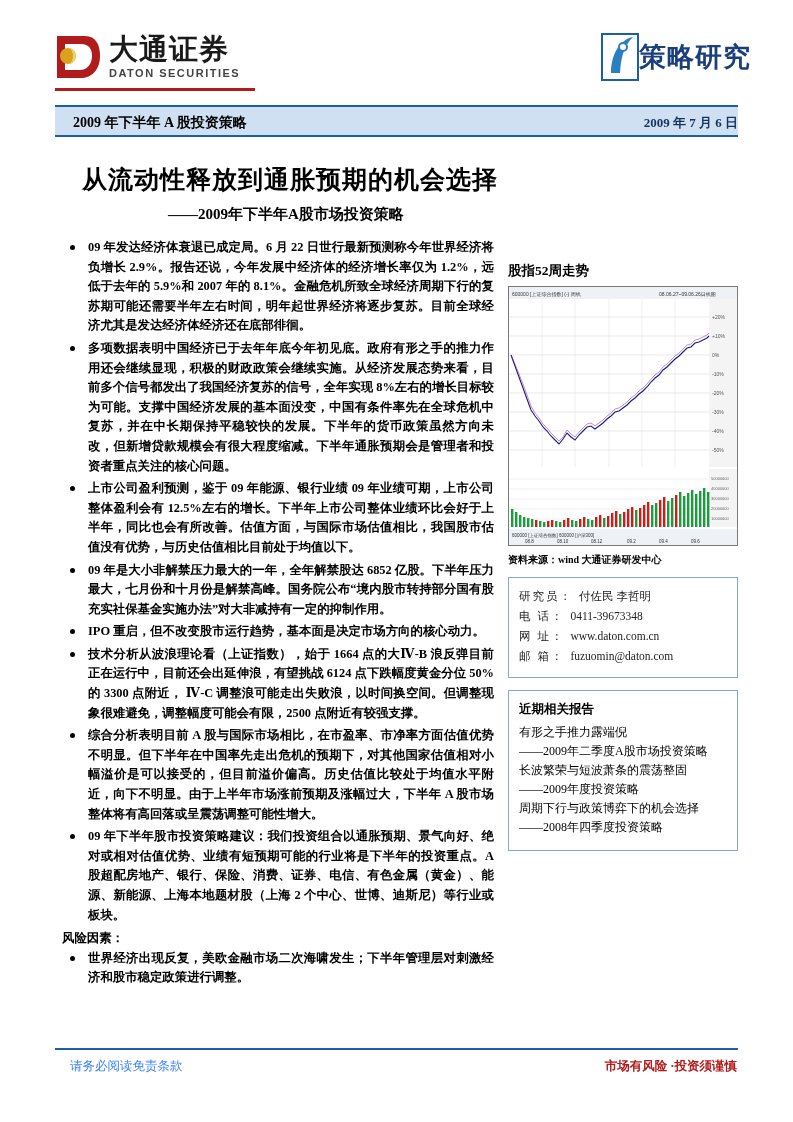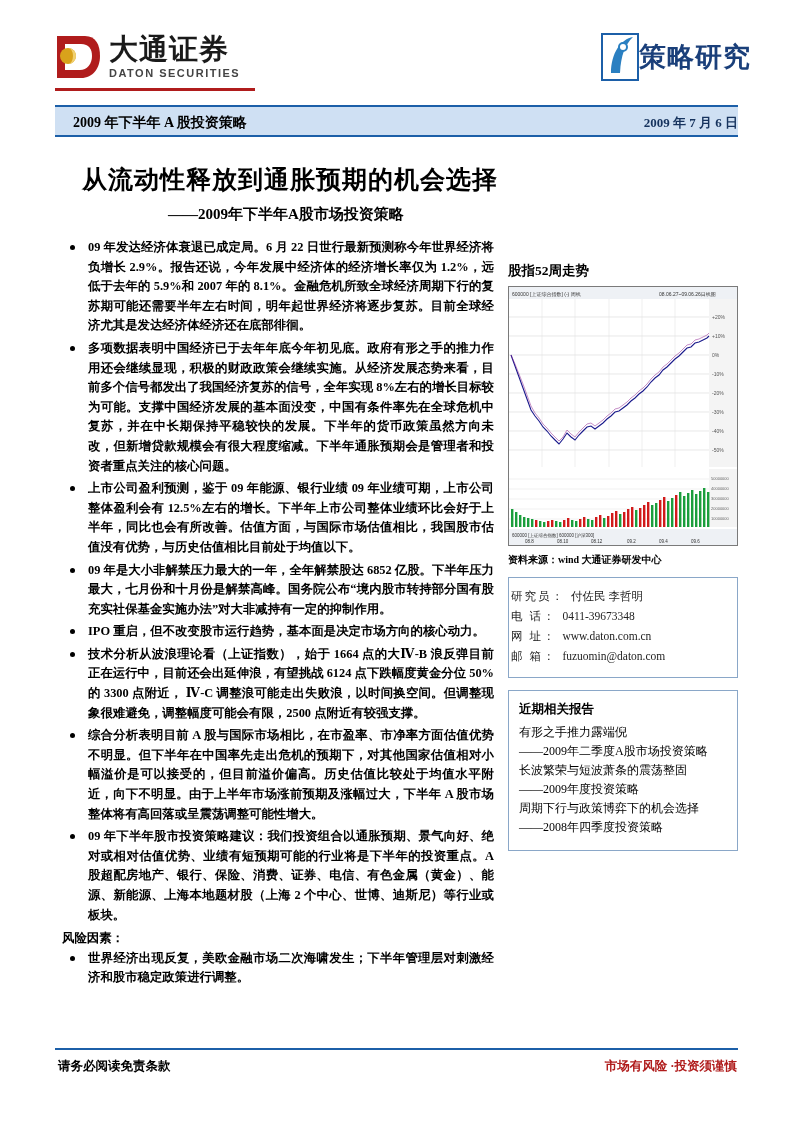--- a/index.html
+++ b/index.html
@@ -215,21 +215,21 @@
     margin-top: 7px;
     font-size: 10px;
     font-weight: bold;
   }
 
   .contact-box {
     margin-top: 10px;
     width: 230px;
     border: 1px solid #8aa7c8;
     box-sizing: border-box;
-    padding: 8px 10px 10px 2px;
+    padding: 8px 10px 10px 10px;
     font-size: 11.5px;
     line-height: 1.75;
     color: #222;
   }
   .contact-row {
     display: flex;
     gap: 6px;
   }
   .contact-row .k {
     white-space: nowrap;
@@ -261,25 +261,24 @@
   .footer-rule {
     position: absolute;
     left: 55px;
     top: 1048px;
     width: 683px;
     height: 2px;
     background: #1c5fa8;
   }
   .footer-left {
     position: absolute;
-    left: 58px;
+    left: 70px;
     top: 1058px;
     font-size: 12.5px;
-    color: #000000;
-    font-weight: bold;
+    color: #3b82f6;
   }
   .footer-right {
     position: absolute;
     right: 56px;
     top: 1058px;
     font-size: 12.5px;
     color: #b01c1c;
     font-weight: bold;
   }
 </style>

